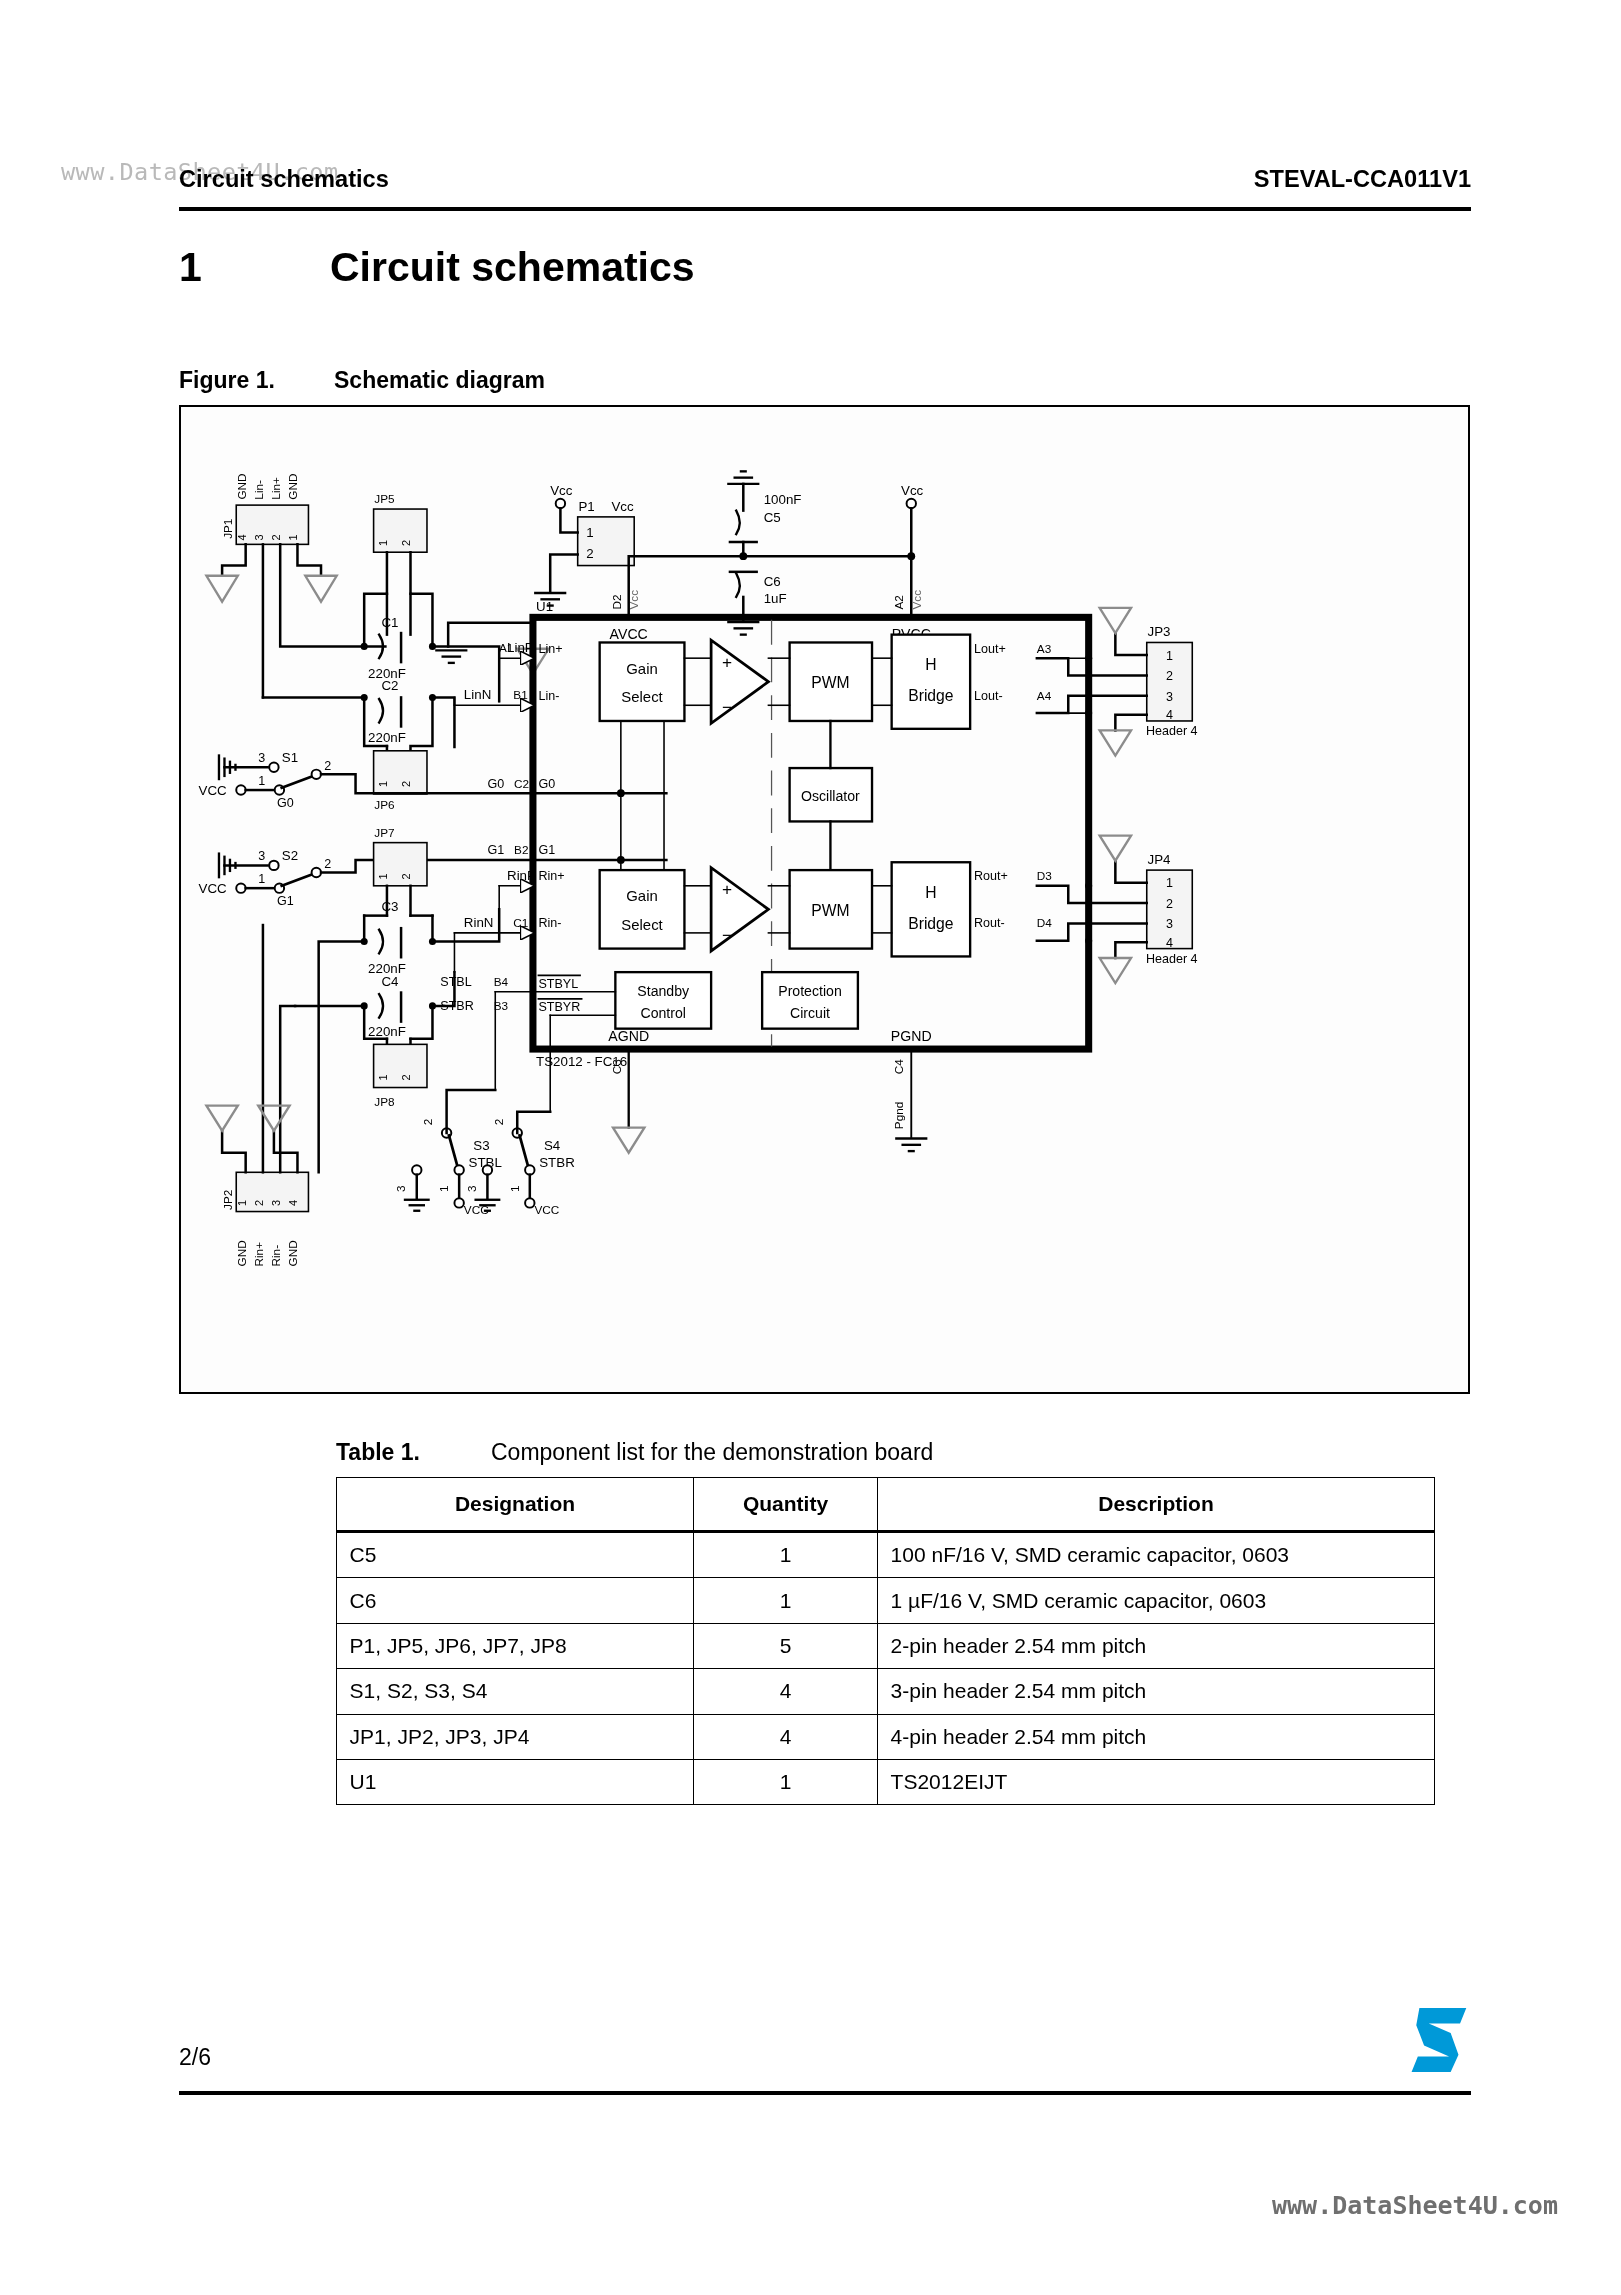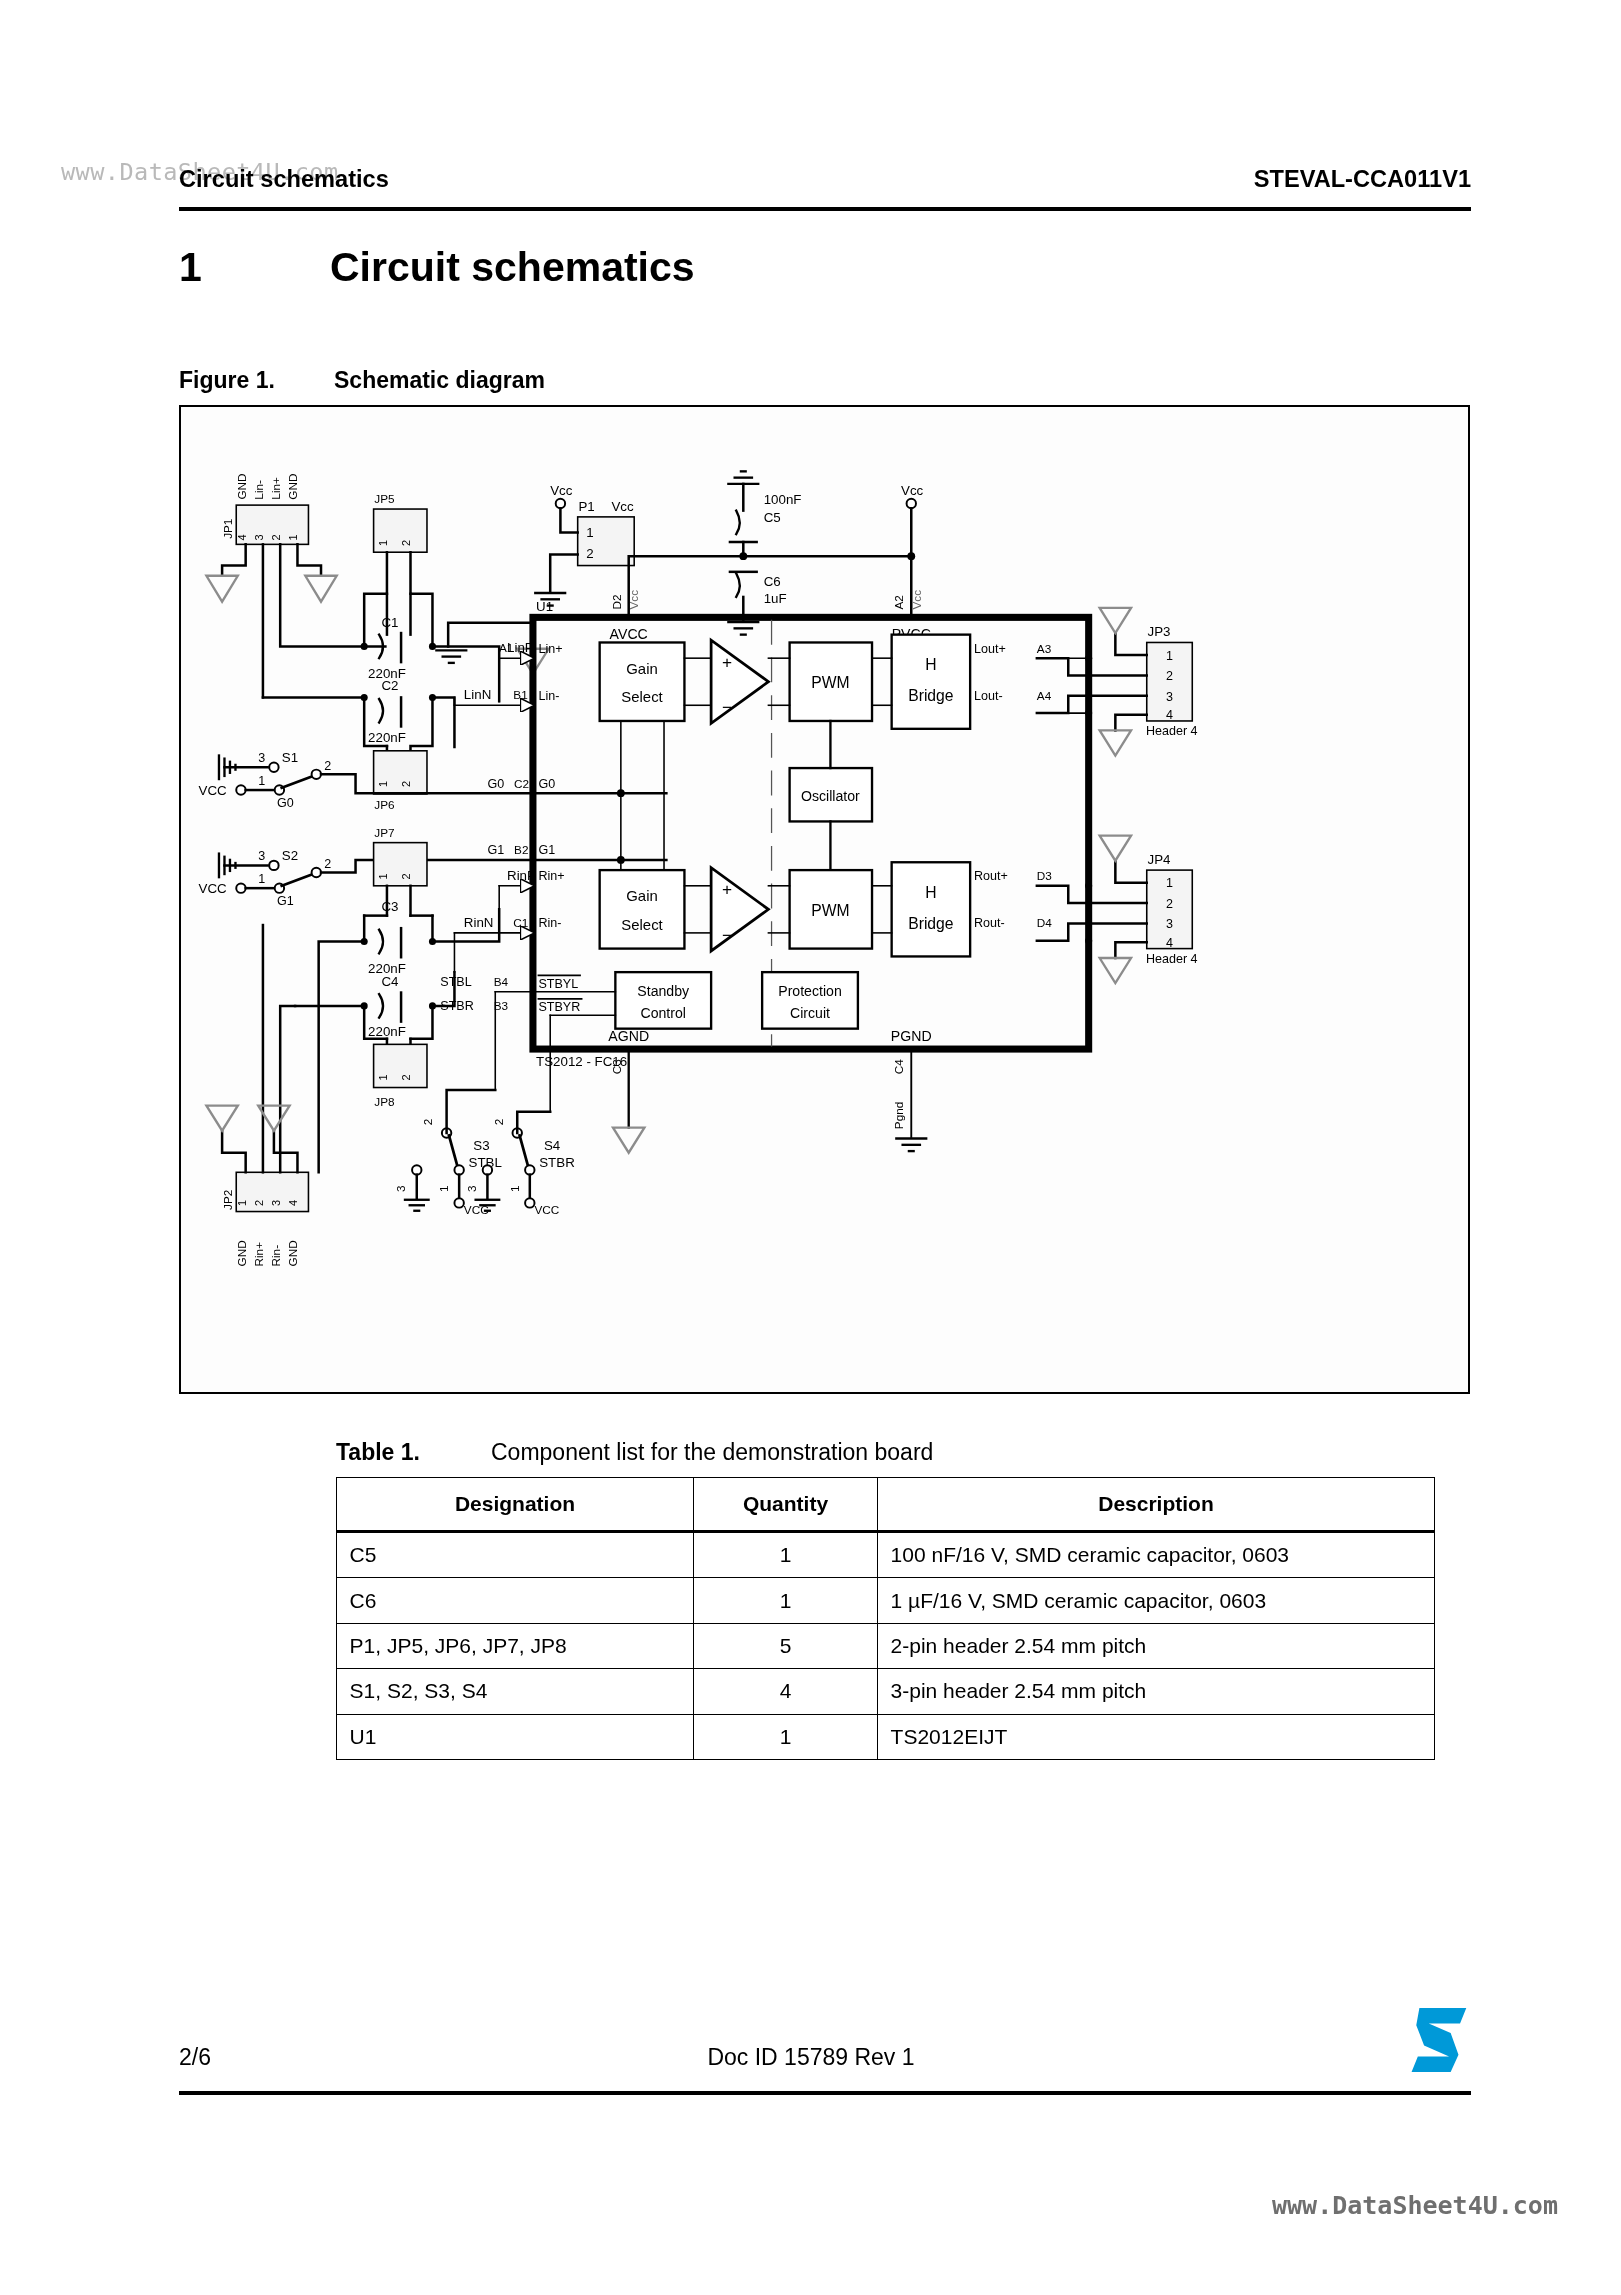--- a/index.html
+++ b/index.html
@@ -549,29 +549,33 @@
         <td>P1, JP5, JP6, JP7, JP8</td>
         <td class="qty">5</td>
         <td>2-pin header 2.54 mm pitch</td>
       </tr>
       <tr>
         <td>S1, S2, S3, S4</td>
         <td class="qty">4</td>
         <td>3-pin header 2.54 mm pitch</td>
       </tr>
       <tr>
+        <td>JP1, JP2, JP3, JP4</td>
+        <td class="qty">4</td>
+        <td>4-pin header 2.54 mm pitch</td>
+      </tr>
+      <tr>
         <td>U1</td>
         <td class="qty">1</td>
         <td>TS2012EIJT</td>
       </tr>
     </tbody>
   </table>
 
   <div class="ft-page">2/6</div>
-  <div class="ft-doc">Doc ID 15789 Rev 1</div>
   <svg class="ft-logo" viewBox="0 0 90 110">
     <path d="M18,14 L78,14 L70,34 L30,34 L58,46 L68,74 L58,96 L8,96 L16,76 L56,76 L24,62 L14,36 z" fill="#0099d8"></path>
   </svg>
   <div class="ft-rule"></div>
 
   <div class="wm-bottom">www.DataSheet4U.com</div>
 
 </div>
 
 

